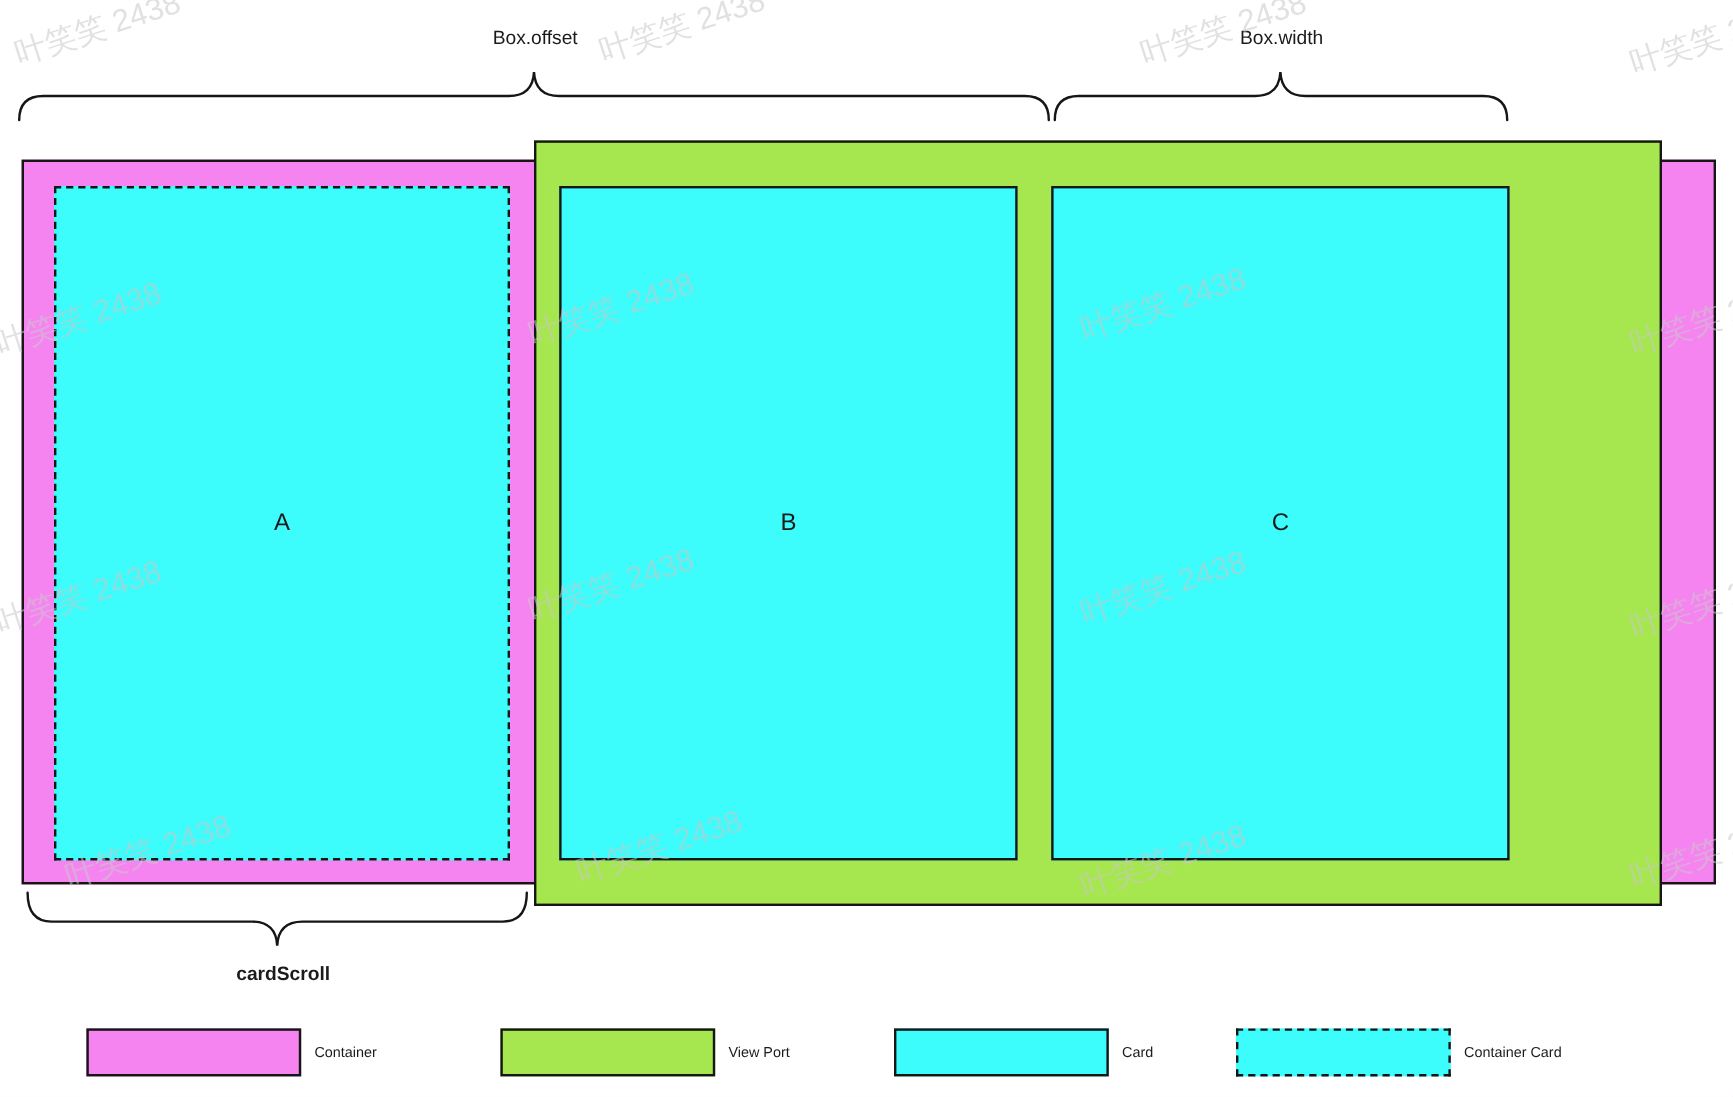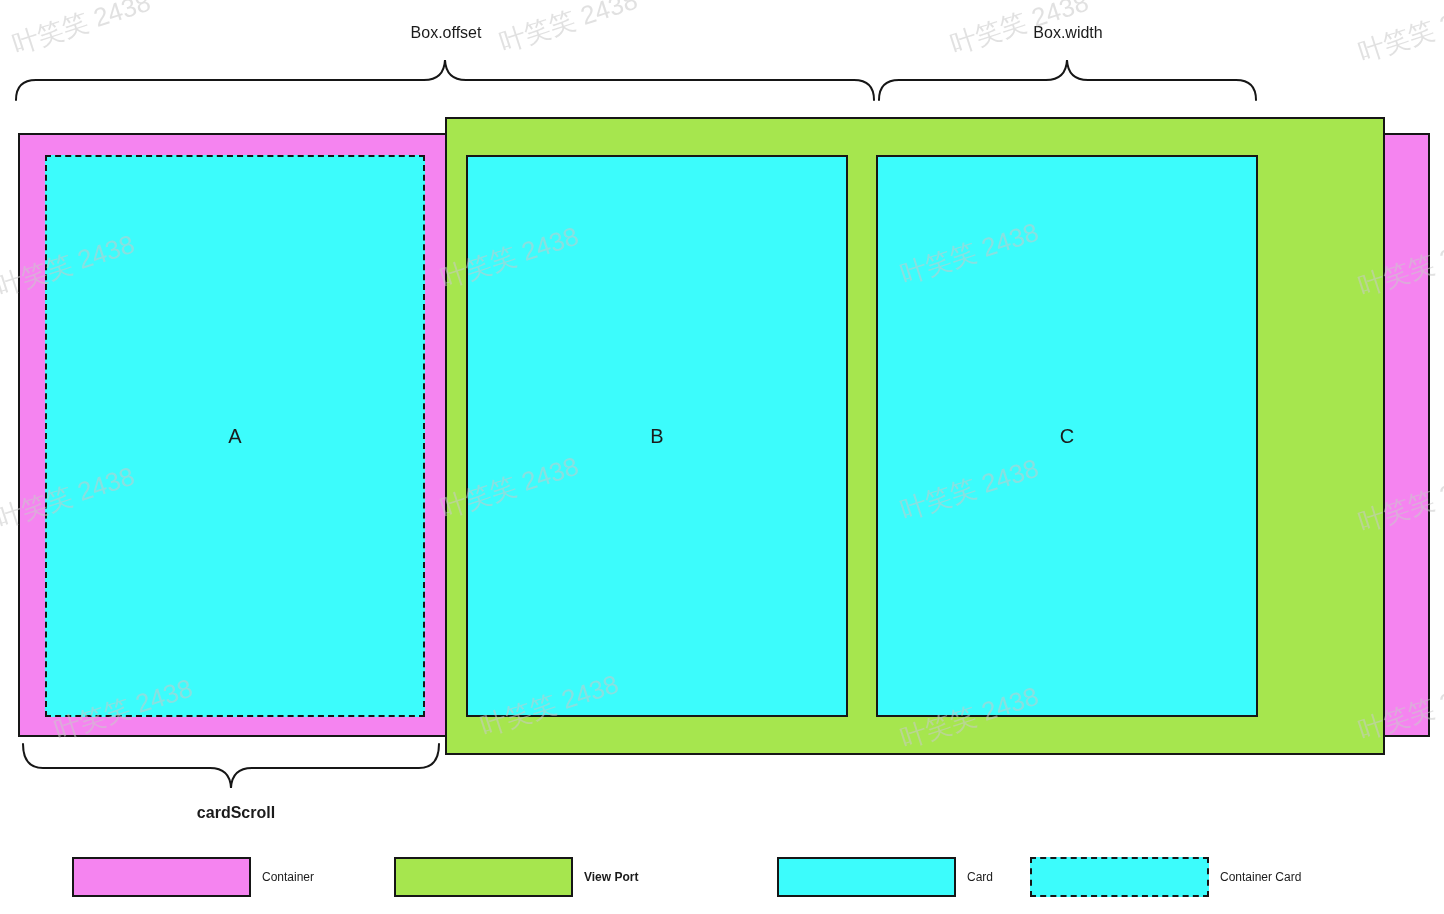--- a/index.html
+++ b/index.html
@@ -74,22 +74,22 @@
     box-sizing: border-box; width: 179px; height: 40px;
     border: 2px solid var(--stroke, #161616);
     margin-right: 11px;
   }
   .legend-item .swatch.sw-container { background: var(--container, #f584f0); }
   .legend-item .swatch.sw-viewport  { background: var(--viewport, #a6e64e); }
   .legend-item .swatch.sw-card      { background: var(--card, #3cfcfc); }
   .legend-item .swatch.sw-invisible { background: var(--card, #3cfcfc); border-style: dashed; }
   .legend-item .lg-label { font-size: 12px; white-space: nowrap; }
   .legend-1 { left: 72px; }
-  .legend-2 { left: 394px; font-weight: bold; }
-  .legend-3 { left: 777px; }
+  .legend-2 { left: 417px; }
+  .legend-3 { left: 745px; }
   .legend-4 { left: 1030px; }
 </style>
 </head>
 <body>
 
 <div class="canvas">
 
   <span class="wm" style="left:10px;   top:6px;">叶笑笑 2438</span>
   <span class="wm" style="left:497px;  top:4px;">叶笑笑 2438</span>
   <span class="wm" style="left:948px;  top:6px;">叶笑笑 2438</span>

